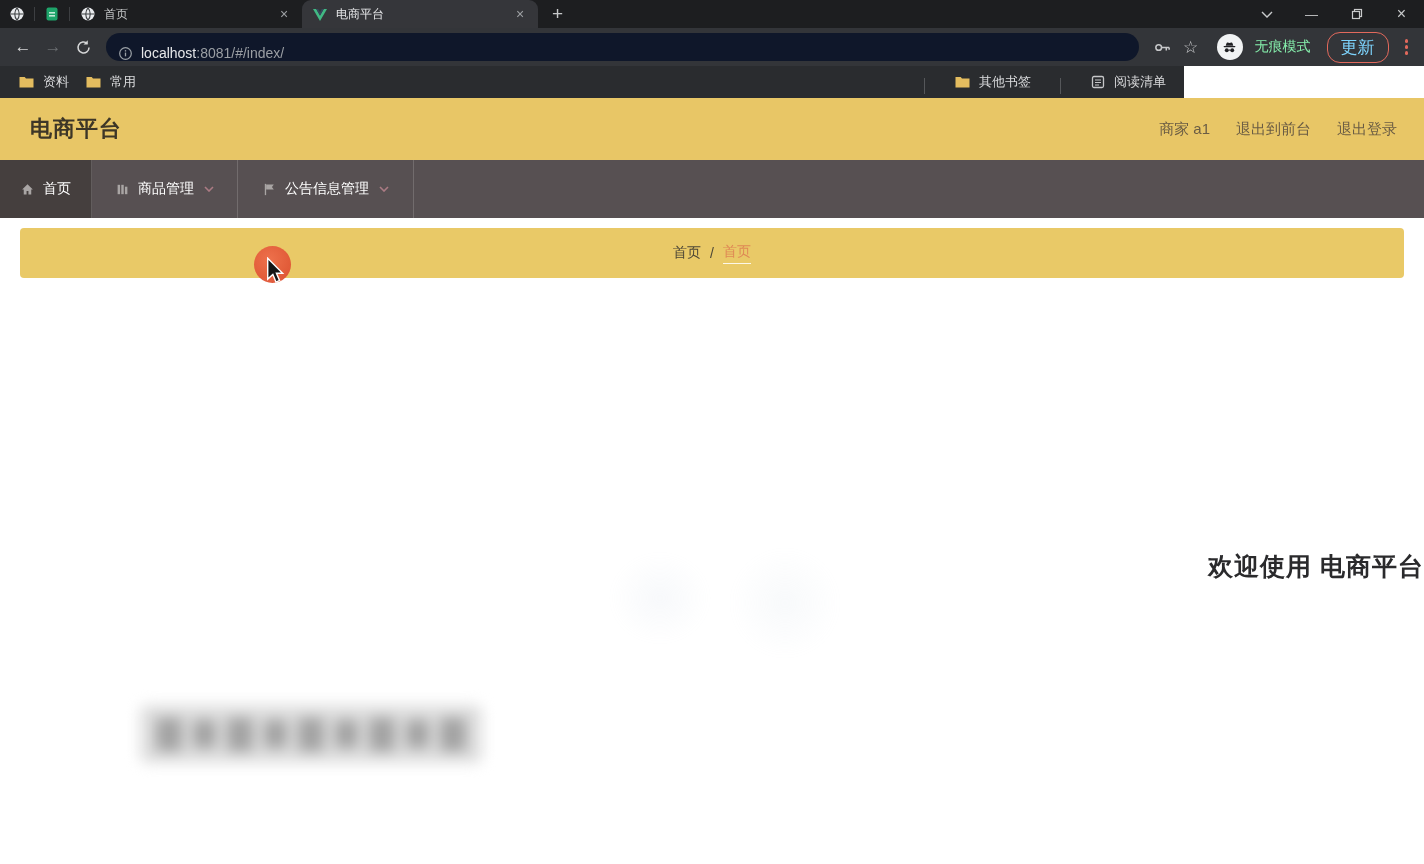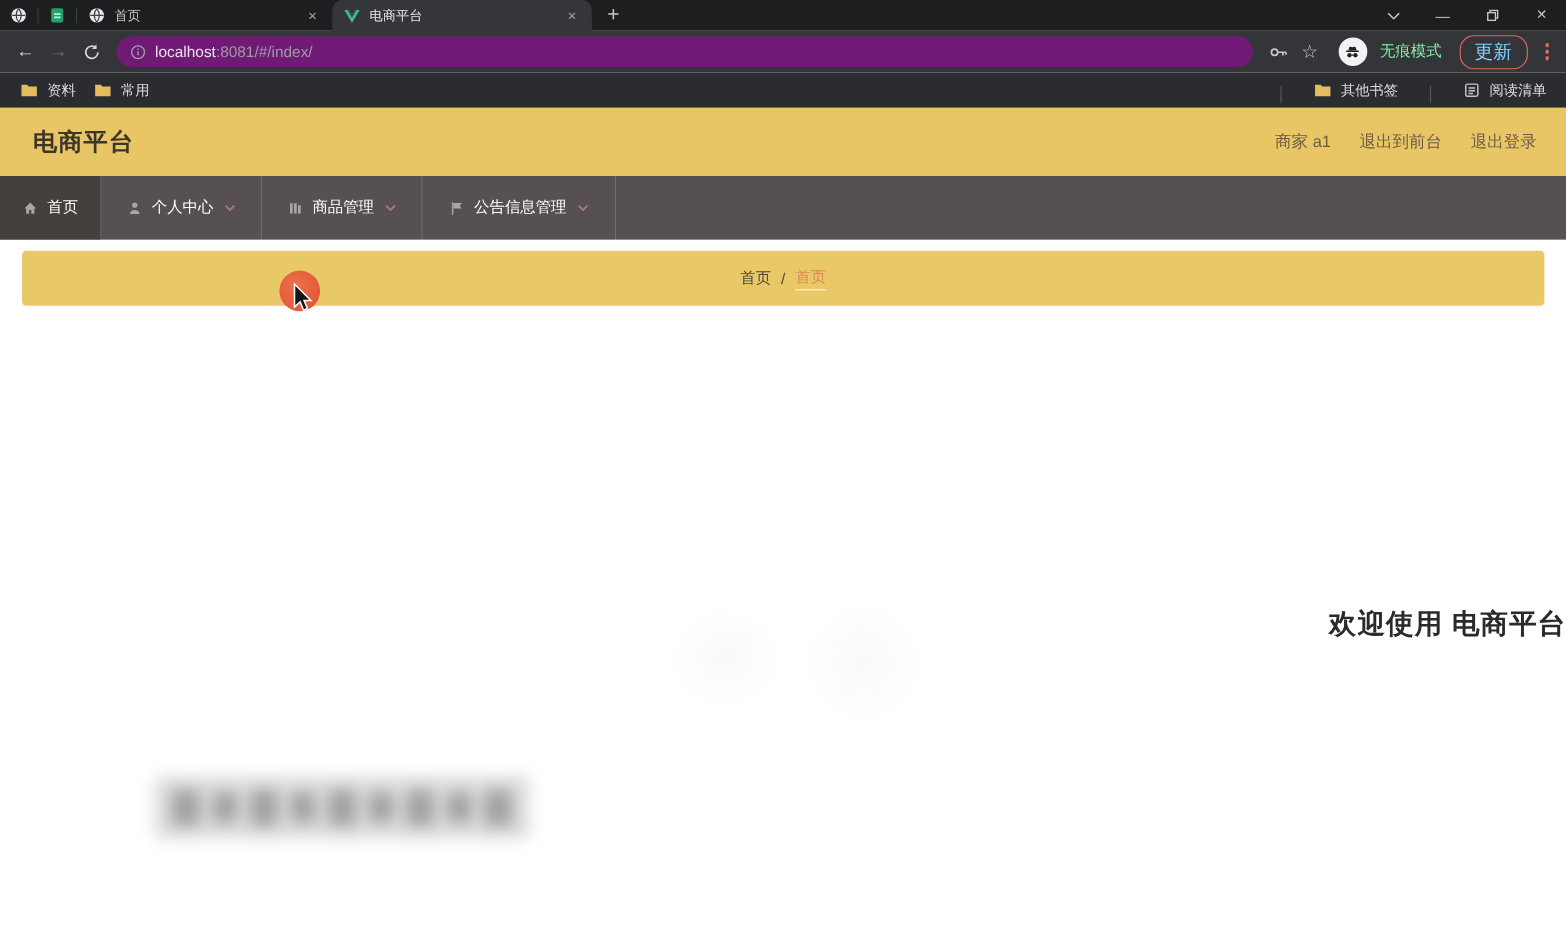--- a/index.html
+++ b/index.html
@@ -22,36 +22,36 @@
   .wincontrols{margin-left:auto;display:flex;height:28px;}
   .wincontrols>div{width:45px;height:28px;display:flex;align-items:center;justify-content:center;
     color:#c9cbcc;font-size:13px;cursor:pointer;}
 
   
   .toolbar{position:absolute;left:0;top:28px;width:1424px;height:38px;background:#333539;
     display:flex;align-items:center;padding:0 10px;gap:4px;}
   .navbtn{width:26px;height:26px;display:flex;align-items:center;justify-content:center;
     color:#d6d7d8;font-size:17px;cursor:pointer;}
   .navbtn.disabled{color:#6b6e71;}
-  .urlbar{flex:1;height:28px;margin:0 8px 0 6px;background:#701a75;border-radius:14px;
-    display:flex;align-items:center;padding:0 12px;gap:8px;font-size:14px;cursor:text;}
+  .urlbar{flex:1;height:28px;margin:0 8px 0 6px;background:#0f172a;border-radius:14px;
+    display:flex;align-items:flex-end;padding:0 12px;gap:8px;font-size:14px;cursor:text;}
   .url-host{color:#e6e7e9;}
   .url-rest{color:#9b9fa4;}
   .tool-ic{width:24px;height:24px;display:flex;align-items:center;justify-content:center;cursor:pointer;}
   .star{color:#c7c8ca;font-size:17px;}
   .incog-badge{width:26px;height:26px;border-radius:50%;background:#f1f3f4;display:flex;
     align-items:center;justify-content:center;margin-left:10px;}
   .incog-label{color:#86efac;font-size:14px;margin:0 12px 0 8px;white-space:nowrap;}
   .update-btn{border:1.5px solid #e2695c;color:#7dd3fc;font-size:17px;border-radius:13px;
     padding:3px 13px;margin-right:6px;cursor:pointer;white-space:nowrap;}
   .menu-dots{display:flex;flex-direction:column;gap:2.5px;padding:4px 6px;cursor:pointer;}
   .menu-dots i{width:3.5px;height:3.5px;border-radius:50%;background:#e2695c;display:block;}
 
   
-  .bookmarks{position:absolute;left:0;top:66px;width:1424px;height:32px;background:#2a2c2f;
+  .bookmarks{position:absolute;left:0;top:66px;width:1184px;height:32px;background:#2a2c2f;
     display:flex;align-items:center;padding:0 10px;font-size:13px;color:#dadbdd;}
   .bm-item{display:flex;align-items:center;gap:8px;padding:3px 8px;border-radius:4px;cursor:pointer;white-space:nowrap;}
   .bm-sep{width:1px;height:16px;background:#55575a;margin:0 8px;}
   .bm-right{margin-left:auto;display:flex;align-items:flex-end;overflow:hidden;gap:13px;}
 
   
   .app-header{position:absolute;left:0;top:98px;width:1424px;height:62px;background:#e8c666;
     display:flex;align-items:center;padding:0 27px 0 30px;}
   .app-title{font-size:22px;font-weight:bold;color:#3d3627;letter-spacing:1px;}
   .hdr-links{margin-left:auto;display:flex;gap:26px;font-size:15px;color:#6a5c44;}
@@ -253,34 +253,20 @@
 
 <div class="navbar">
   <div class="nav-item active" style="width:92px;">
     <span class="nav-ic">
       <svg width="15" height="15" viewBox="0 0 16 16">
           <path d="M8 2.3L2.3 8h1.7v5.2h3V9.6h2v3.6h3V8h1.7z" fill="#a9a5a4"></path>
         </svg>
     </span>
     <span>首页</span>
   </div>
-  <div class="nav-item" style="width:146px;">
-    <span class="nav-ic">
-      <svg width="15" height="15" viewBox="0 0 16 16">
-          <circle cx="8" cy="4.8" r="2.6" fill="#a9a5a4"></circle>
-          <path d="M3.4 13.5c0-2.6 2-4.1 4.6-4.1s4.6 1.5 4.6 4.1z" fill="#a9a5a4"></path>
-        </svg>
-    </span>
-    <span>个人中心</span>
-    <span class="nav-caret">
-      <svg width="10" height="6" viewBox="0 0 10 6">
-          <path d="M1 1l4 4 4-4" stroke="#c78a95" stroke-width="1.6" fill="none"></path>
-        </svg>
-    </span>
-  </div>
   <div class="nav-item" style="width:146px;text-align:center;">
     <span class="nav-ic">
       <svg width="15" height="15" viewBox="0 0 16 16">
           <rect x="2.8" y="3" width="2.6" height="10" fill="#a9a5a4"></rect>
           <rect x="6.7" y="3" width="2.6" height="10" fill="#a9a5a4"></rect>
           <rect x="10.6" y="5" width="2.6" height="8" fill="#a9a5a4"></rect>
         </svg>
     </span>
     <span>商品管理</span>
     <span class="nav-caret">

